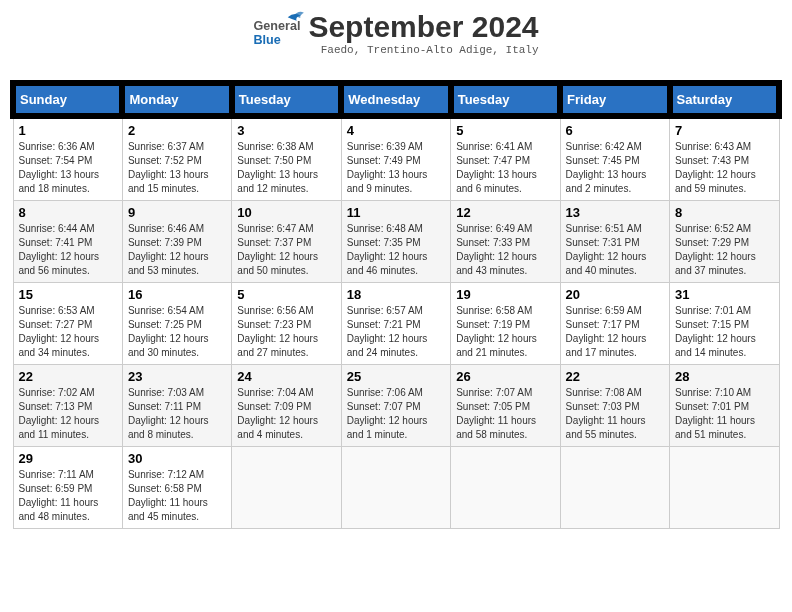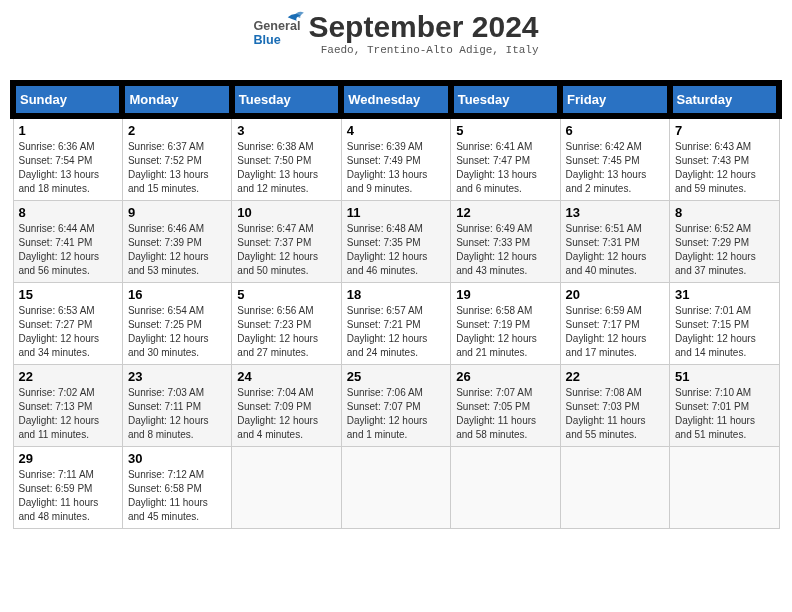--- a/index.html
+++ b/index.html
@@ -271,21 +271,21 @@
             Sunrise: 7:07 AM<br>Sunset: 7:05 PM<br>Daylight: 11 hours and 58 minutes.
           </div>
         </td>
         <td>
           <span class="day-num">22</span>
           <div class="day-info">
             Sunrise: 7:08 AM<br>Sunset: 7:03 PM<br>Daylight: 11 hours and 55 minutes.
           </div>
         </td>
         <td>
-          <span class="day-num">51</span>
+          <span class="day-num">28</span>
           <div class="day-info">
             Sunrise: 7:10 AM<br>Sunset: 7:01 PM<br>Daylight: 11 hours and 51 minutes.
           </div>
         </td>
       </tr>
       <tr>
         <td>
           <span class="day-num">29</span>
           <div class="day-info">
             Sunrise: 7:11 AM<br>Sunset: 6:59 PM<br>Daylight: 11 hours and 48 minutes.

